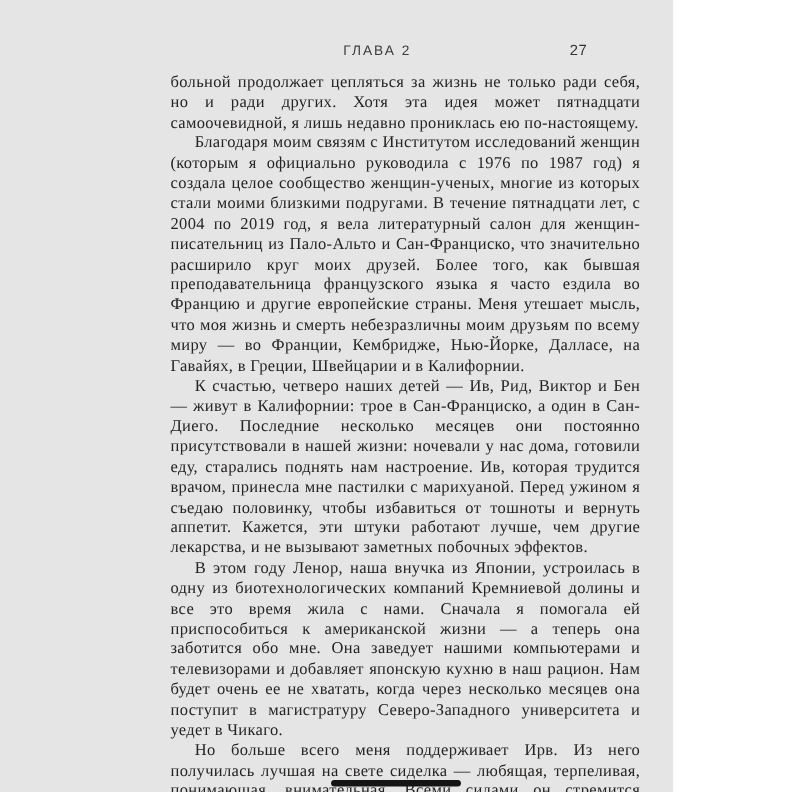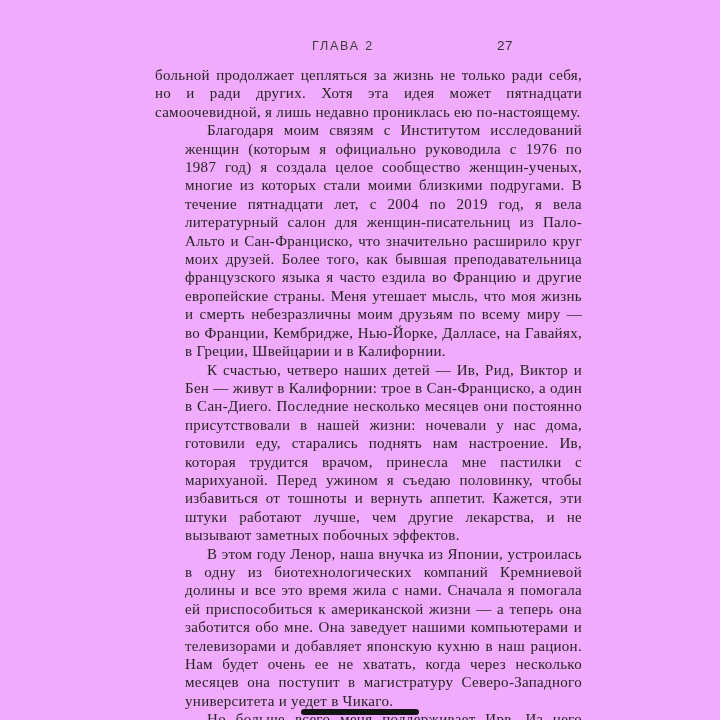--- a/index.html
+++ b/index.html
@@ -3,23 +3,23 @@
 <meta charset="utf-8">
 <style>
   * { margin: 0; padding: 0; box-sizing: border-box; }
   html, body { width: 720px; height: 720px; }
   body {
     background: #ffffff;
     font-family: "Liberation Serif", serif;
   }
   .page {
     position: relative;
-    width: 720px;
+    width: 612px;
     height: 720px;
-    background: #f0abfc;
+    background: #e5e5e5;
     overflow: hidden;
   }
   .header {
     position: absolute;
     top: 38px;
     left: 155px;
     width: 427px;
     height: 18px;
     font-family: "Liberation Sans", sans-serif;
     color: #3d3c3c;
@@ -29,39 +29,39 @@
     left: 0;
     top: 1px;
     width: 376px;
     text-align: center;
     font-size: 12.5px;
     letter-spacing: 1.8px;
     font-weight: 400;
   }
   .pagenum {
     position: absolute;
-    right: 69px;
+    right: 48px;
     top: 0;
     font-size: 13.5px;
     letter-spacing: 0.5px;
     color: #333232;
   }
   .body-text {
     position: absolute;
     top: 66px;
     left: 155px;
     width: 427px;
     color: #262423;
     font-size: 15px;
     line-height: 18.4px;
     text-align: justify;
     letter-spacing: 0.02em;
   }
   .body-text p { margin: 0; }
-  .body-text p.indent { text-indent: 22px; margin-left: 30px; }
+  .body-text p.indent { text-indent: 22px; }
   .home-indicator {
     position: absolute;
     left: 301px;
     top: 709px;
     width: 118px;
     height: 6px;
     border-radius: 3px;
     background: #141414;
   }
 </style>

